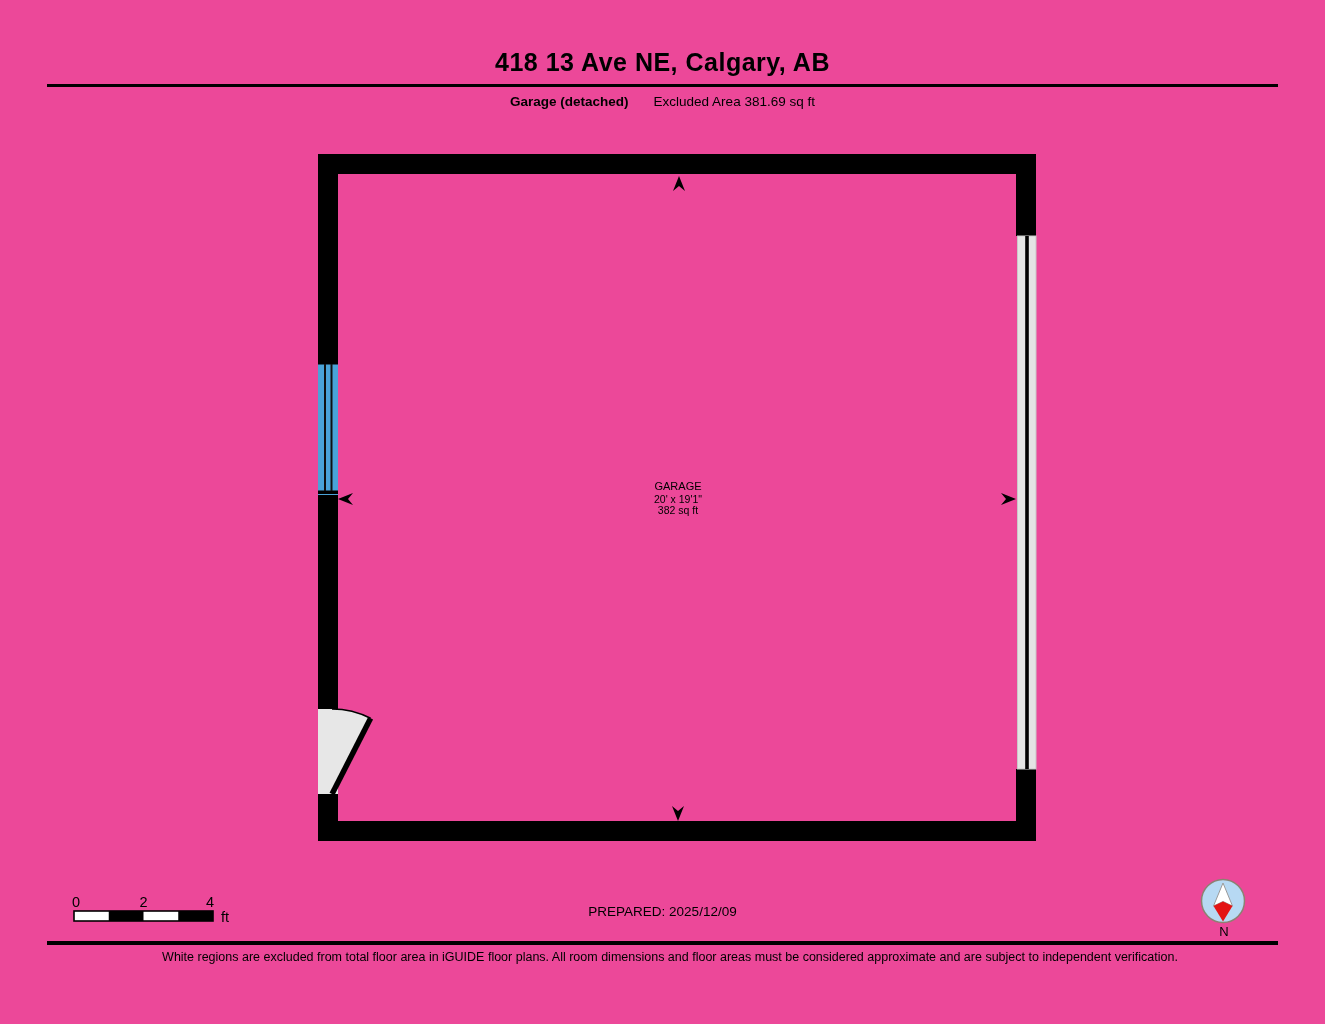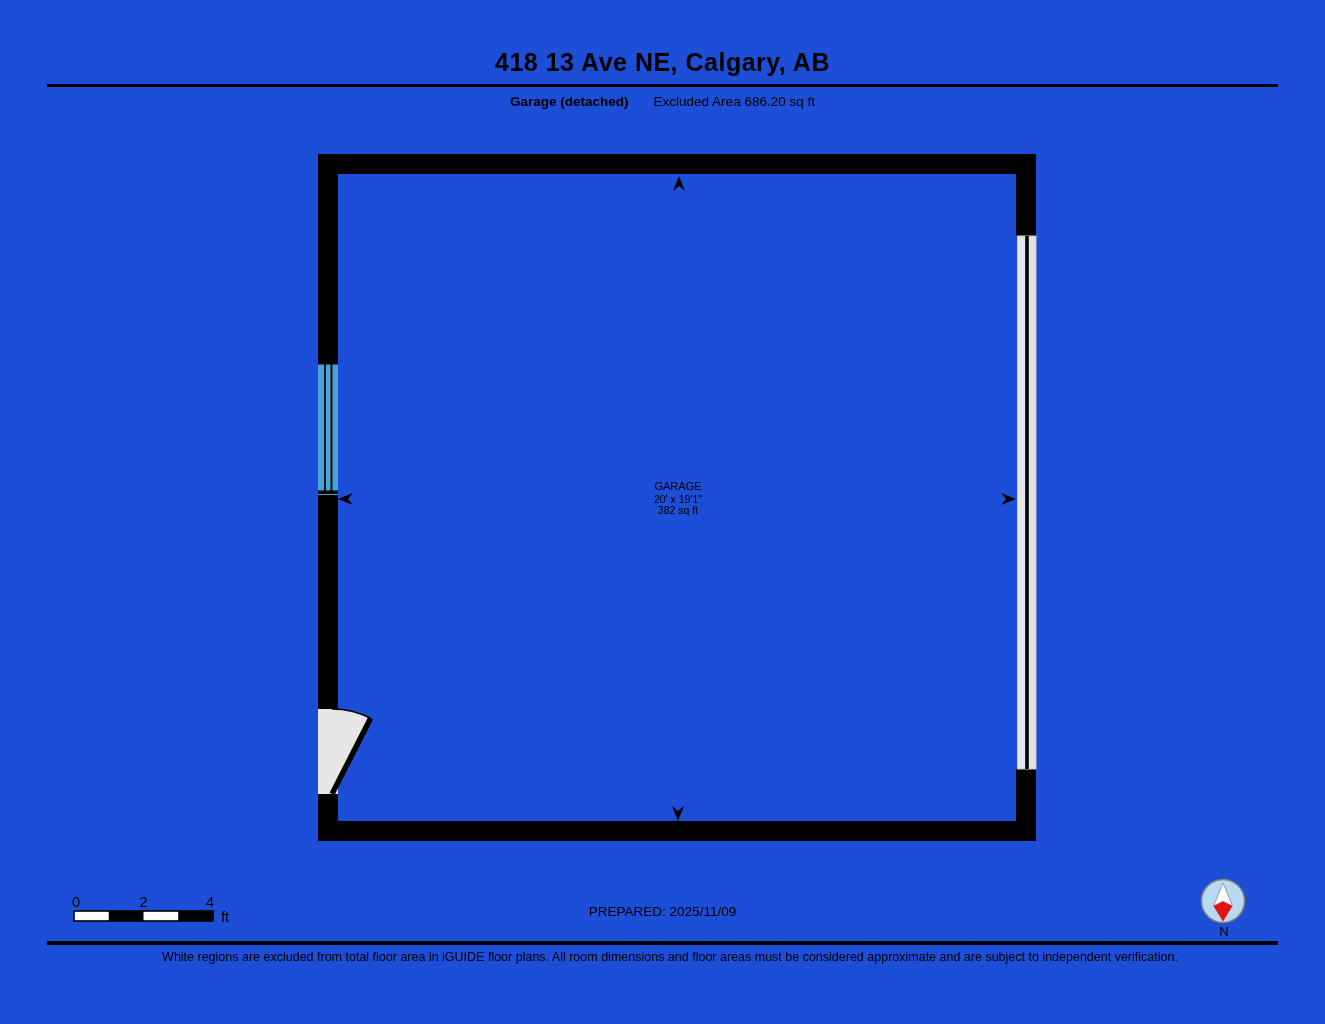--- a/index.html
+++ b/index.html
@@ -1,19 +1,19 @@
 <!DOCTYPE html>
 <html><head>
 <meta charset="utf-8">
 <style>
   html,body{margin:0;padding:0;background:#ffffff;}
   .page{
     position:relative;
     width:1325px;height:1024px;
-    background:#1d4ed8;
+    background:#ec4899;
     font-family:"Liberation Sans", sans-serif;
     color:#000;
     overflow:hidden;
   }
   .title{
     position:absolute;top:48px;left:0;right:0;
     text-align:center;
     font-size:25px;font-weight:bold;
     letter-spacing:0.5px;
   }
@@ -45,21 +45,21 @@
 </style>
 </head>
 <body>
 
 <div class="page">
 
   <div class="title">418 13 Ave NE, Calgary, AB</div>
   <div class="title-rule"></div>
   <div class="subtitle">
     <span class="floor-label">Garage (detached)</span>
-    <span class="excluded-area">Excluded Area 686.20 sq ft</span>
+    <span class="excluded-area">Excluded Area 381.69 sq ft</span>
   </div>
 
   <svg class="plan-svg" width="1325" height="1024" viewBox="0 0 1325 1024">
 
     <g>
 
       <rect x="318" y="154" width="718" height="20" fill="#000"></rect>
       <rect x="318" y="821" width="718" height="20" fill="#000"></rect>
       <rect x="318" y="154" width="20" height="210" fill="#000"></rect>
       <rect x="318" y="493" width="20" height="216" fill="#000"></rect>
@@ -110,18 +110,18 @@
     </g>
 
     <g>
       <circle cx="1223" cy="901" r="21.5" stroke="#8c8272" stroke-width="1.5" fill="#b7d9f3"></circle>
       <polygon points="1223,883 1213.5,906 1223,901.5 1232.5,906" stroke="#9a9a9a" stroke-width="1" fill="#ffffff"></polygon>
       <polygon points="1223,901.5 1232.5,906 1223,921.5 1213.5,906" fill="#e31414"></polygon>
       <text x="1224" y="936" text-anchor="middle" font-size="13">N</text>
     </g>
   </svg>
 
-  <div class="prepared">PREPARED: 2025/11/09</div>
+  <div class="prepared">PREPARED: 2025/12/09</div>
 
   <div class="footer-rule"></div>
   <div class="disclaimer">White regions are excluded from total floor area in iGUIDE floor plans. All room dimensions and floor areas must be considered approximate and are subject to independent verification.</div>
 
 </div>
 
 </body></html>

